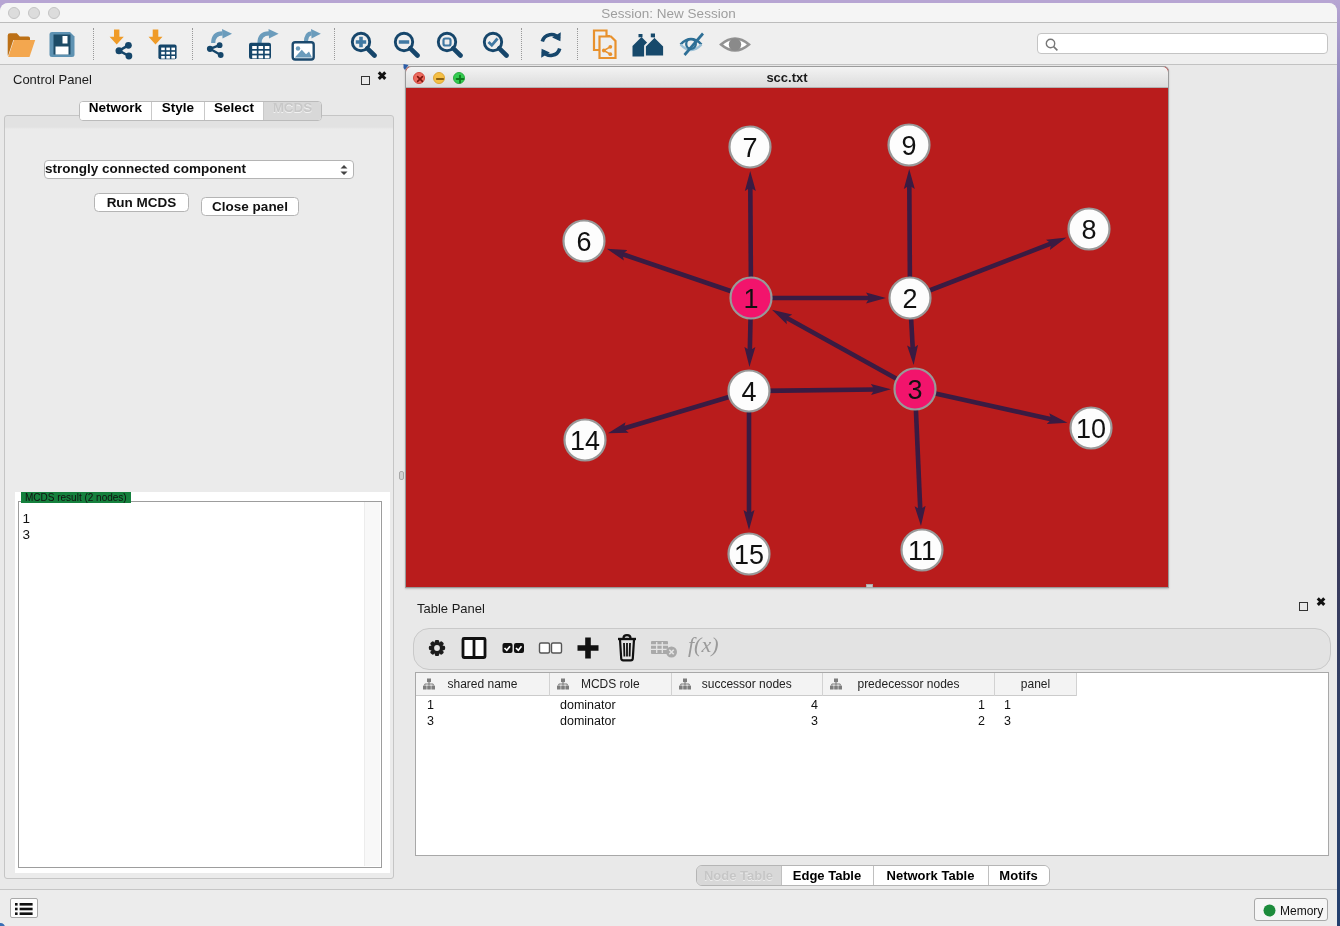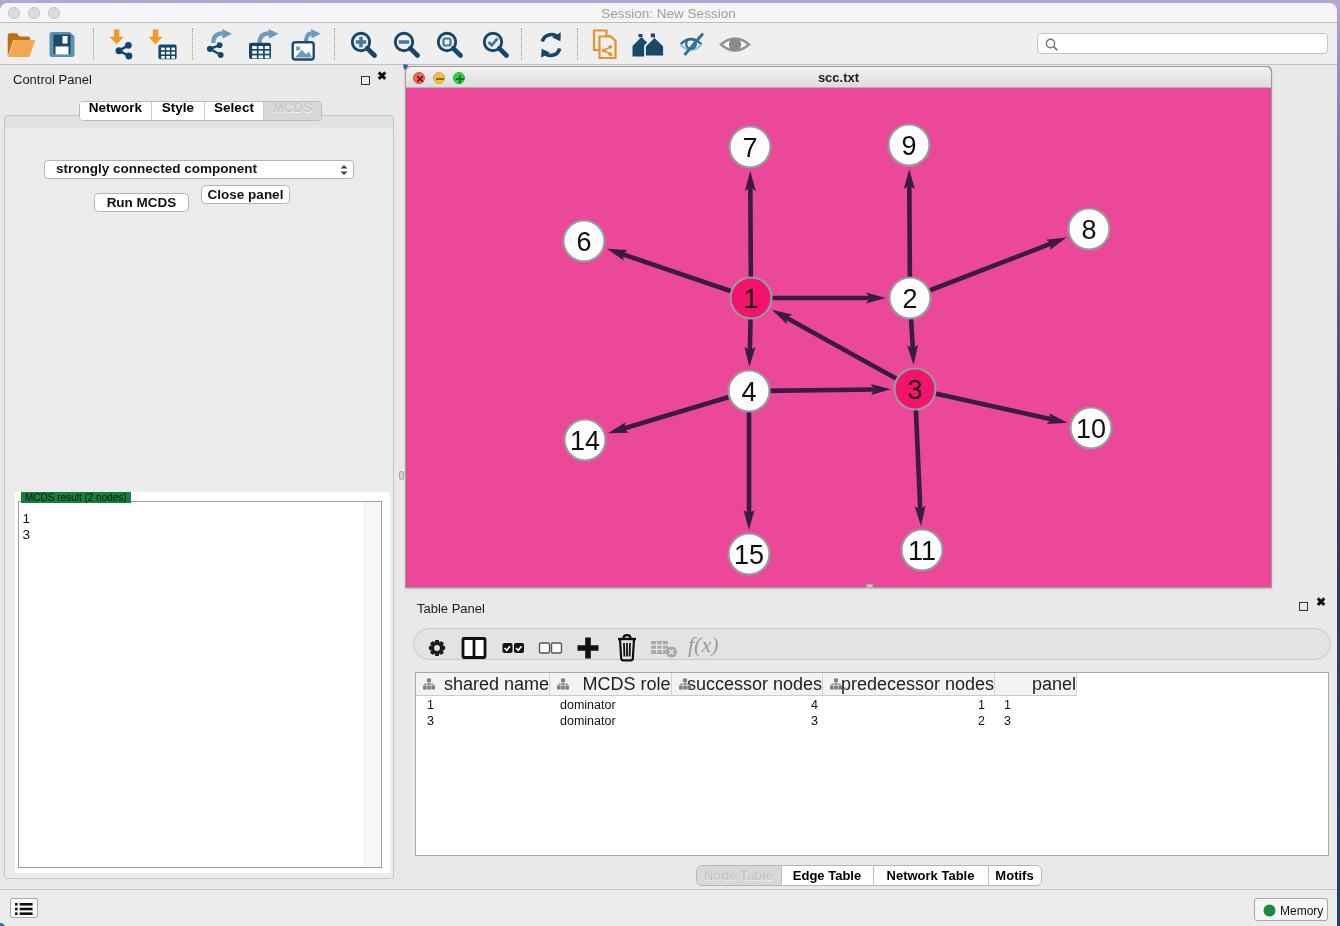--- a/index.html
+++ b/index.html
@@ -23,40 +23,40 @@
 
 #cp-title { left:13px; top:7px; font-size:13px; color:#1b1b1b; }
 .float-ic { position:absolute; width:9px; height:9px; border:1.5px solid #333; background:transparent; }
 .close-x { position:absolute; font-size:12px; font-weight:bold; color:#111; }
 #cp-box { left:4px; top:49.5px; width:390px; height:764px; border:1px solid #c5c5c5; border-radius:3px; background:linear-gradient(#e2e2e2 0px, #e2e2e2 11px, #ebebeb 13px); }
 #cp-tabs { left:79px; top:36px; width:243px; height:20px; display:flex; border:1px solid #bbb; border-radius:4px; overflow:hidden; background:#fff; }
 #cp-tabs .tab { font-size:13.5px; font-weight:bold; color:#000; text-align:center; line-height:11.5px; border-right:1px solid #c9c9c9; background:#fff; }
 #cp-tabs .tab:last-child { border-right:none; }
 #cp-tabs .tab.sel { background:#d8d8d8; color:#c8c8c8; text-shadow:0 1px 0 #f2f2f2; }
 #opt-label { left:0; top:70px; width:390px; text-align:center; font-size:13.5px; font-weight:bold; color:#1b1b1b; }
-#opt-select { left:44px; top:94.5px; width:310px; height:19px; background:#fff; border:1px solid #b4b4b4; border-radius:4px; font-size:13.5px; font-weight:bold; color:#111; line-height:16px; padding-left:11px; }
+#opt-select { left:44px; top:94.5px; width:310px; height:19px; background:#fff; border:1px solid #b4b4b4; border-radius:4px; font-size:13.5px; font-weight:bold; color:#111; line-height:16px; }
 .btn { position:absolute; height:19px; background:#fff; border:1px solid #b4b4b4; border-radius:4.5px; font-size:13.5px; font-weight:bold; color:#111; text-align:center; line-height:17px; }
 #mcds-panel { left:15px; top:426.5px; width:375px; height:381.5px; background:#fff; }
 #mcds-box { position:absolute; left:2.5px; top:9px; width:364.5px; height:367px; border:1px solid #9d9d9d; }
 #mcds-leg { position:absolute; left:6px; top:0.5px; background:#15803d; padding:0 4px; font-size:10px; color:#111; }
 #mcds-txt { position:absolute; left:7.5px; top:19.5px; font-size:13.5px; color:#111; line-height:15.7px; }
 #mcds-scroll { position:absolute; left:349px; top:10.5px; width:16px; height:364px; background:#f8f8f8; border-left:1px solid #ececec; }
 #cp-scrollthumb { left:398.5px; top:406px; width:5px; height:9px; background:#d0d0d0; border:1px solid #a8a8a8; border-radius:2px; }
 
-#netwin { left:405px; top:1px; width:867px; height:522px; background:#ec4899; border:1px solid #9b9b9b; border-radius:5px 5px 0 0; box-shadow:0 1px 2px rgba(0,0,0,0.2);text-decoration:underline; }
+#netwin { left:405px; top:1px; width:764px; height:522px; background:#b91c1c; border:1px solid #9b9b9b; border-radius:5px 5px 0 0; box-shadow:0 1px 2px rgba(0,0,0,0.2);text-decoration:underline; }
 #net-tb { position:absolute; left:0; top:0; width:100%; height:21px; background:linear-gradient(#f3f3f3,#dcdcdc); border-bottom:1px solid #b2b2b2; border-radius:5px 5px 0 0; }
 #net-title { position:absolute; top:3px; width:100%; text-align:center; font-size:13px; font-weight:bold; color:#1c1c1c; }
 .tl2 { position:absolute; top:4.5px; width:12px; height:12px; border-radius:50%; }
 .tl2 svg { position:absolute; left:0; top:0; }
 
 #tp-title { left:417px; top:536px; font-size:13px; color:#1b1b1b; }
-#tp-toolbar { left:413px; top:563px; width:918px; height:32px; background:#e3e3e3; border:1px solid #c9c9c9; border-radius:16px; }
+#tp-toolbar { left:413px; top:563px; width:918px; height:42px; background:#e3e3e3; border:1px solid #c9c9c9; border-radius:16px; }
 #tp-table { left:415px; top:607px; width:914px; height:184px; background:#fff; border:1px solid #a8a8a8; }
 #tp-thead { position:absolute; left:0; top:0; width:661px; height:23px; background:#f3f3f3; border-bottom:1px solid #cbcbcb; }
-.th { position:absolute; top:0; height:23px; border-right:1px solid #d2d2d2; font-size:18px; color:#222; text-align:right; line-height:22px; }
+.th { position:absolute; top:0; height:23px; border-right:1px solid #d2d2d2; font-size:12px; color:#222; text-align:center; line-height:22px; }
 .trow { position:absolute; font-size:12.5px; color:#111; }
 #tp-tabs { left:695.5px; top:799.5px; height:21px; display:flex; border:1px solid #b5b5b5; border-radius:6px; overflow:hidden; position:absolute; }
 #tp-tabs .tab { font-size:13px; font-weight:bold; background:#fff; color:#000; text-align:center; line-height:20px; border-right:1px solid #c0c0c0; }
 #tp-tabs .tab:last-child { border-right:none; }
 #tp-tabs .tab.sel { background:#d8d8d8; color:#c6c6c6; text-shadow:0 1px 0 #eee; }
 
 .tpic { position:absolute; top:3px; }
 .hic { position:absolute; left:7px; top:5px; }
 #statusbar { left:0; top:886px; width:1337px; height:37px; background:#ececec; border-top:1px solid #c6c6c6; }
 #listbtn { position:absolute; left:10px; top:8px; width:28px; height:20px; background:#fdfdfd; border:1px solid #a9a9a9; border-radius:2px; }
@@ -212,21 +212,21 @@
       <div class="tab" style="width:53px">Style</div>
       <div class="tab" style="width:59px">Select</div>
       <div class="tab sel" style="width:57px">MCDS</div>
     </div>
     <div class="abs" id="opt-select">strongly connected component
       <svg width="10" height="12" style="position:absolute;right:4.5px;top:3px" viewBox="0 0 10 12">
         <path d="M1.5 4.5 L5 1 L8.5 4.5 Z M1.5 7.5 L5 11 L8.5 7.5 Z" fill="#444"></path>
       </svg>
     </div>
     <div class="btn" style="left:94px; top:127.5px; width:95px;">Run MCDS</div>
-    <div class="btn" style="left:201px; top:120px; width:89px;">Close panel</div>
+    <div class="btn" style="left:201px; top:132px; width:98px;">Close panel</div>
     <div class="abs" id="mcds-panel">
       <div id="mcds-box"></div>
       <div id="mcds-scroll"></div>
       <div id="mcds-leg">MCDS result (2 nodes)</div>
       <div id="mcds-txt">1<br>3</div>
     </div>
     <div class="abs" id="cp-scrollthumb"></div>
 
     <div class="abs" id="netwin">
       <div id="net-tb">
@@ -385,21 +385,21 @@
       <div class="trow" style="left:11px; top:41px;">3</div>
       <div class="trow" style="left:144px; top:41px;">dominator</div>
       <div class="trow" style="left:380px; top:41px; width:22px; text-align:right;">3</div>
       <div class="trow" style="left:547px; top:41px; width:22px; text-align:right;">2</div>
       <div class="trow" style="left:588px; top:41px;">3</div>
     </div>
     <div id="tp-tabs">
       <div class="tab sel" style="width:85px;">Node Table</div>
       <div class="tab" style="width:92px;">Edge Table</div>
       <div class="tab" style="width:115px;">Network Table</div>
-      <div class="tab" style="width:52px;">Motifs</div>
+      <div class="tab" style="width:60px;">Motifs</div>
     </div>
   </div>
   <div class="abs" id="statusbar">
     <div id="listbtn">
         <svg width="18" height="14" viewBox="0 0 18 14" style="position:absolute;left:4px;top:2.5px;">
           <g fill="#111">
             <rect x="0" y="1" width="2.6" height="2.6"></rect>
             <rect x="0" y="5.7" width="2.6" height="2.6"></rect>
             <rect x="0" y="10.4" width="2.6" height="2.6"></rect>
             <rect x="4.6" y="1" width="13" height="2.6"></rect>

